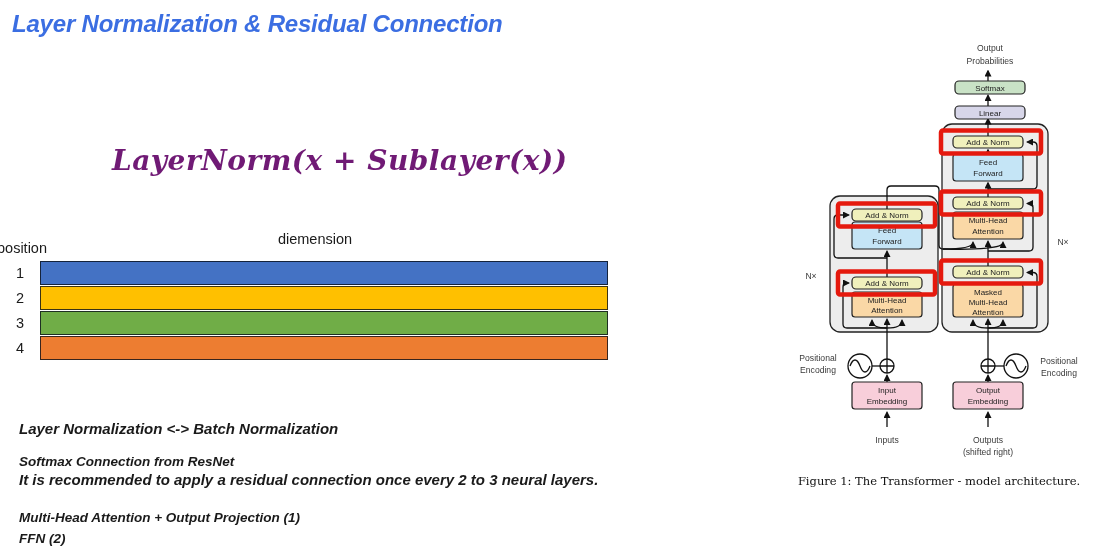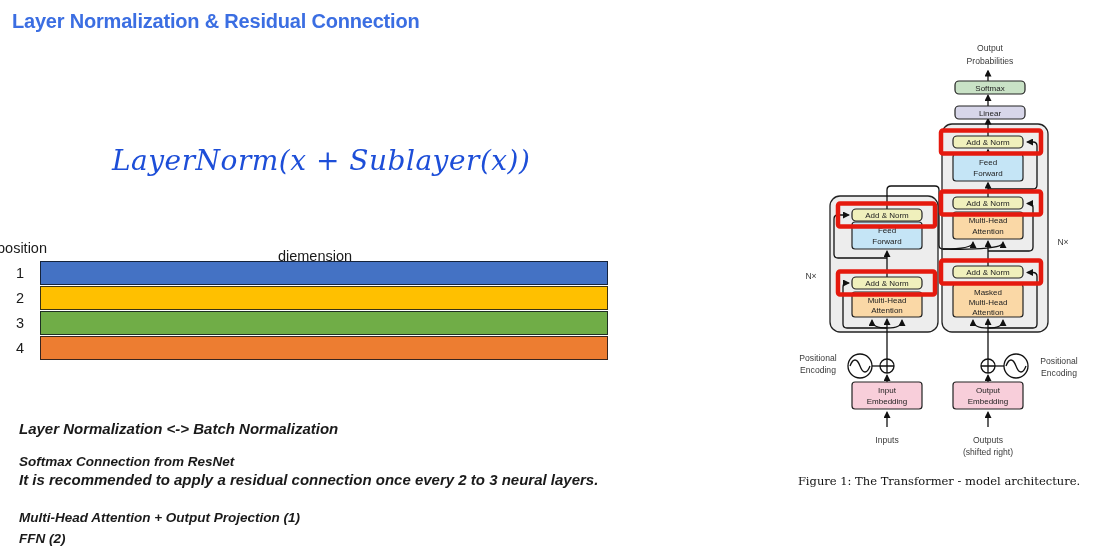--- a/index.html
+++ b/index.html
@@ -3,30 +3,30 @@
 <meta charset="utf-8">
 <style>
   html,body{margin:0;padding:0;}
   body{
     width:1097px;height:552px;position:relative;background:#ffffff;overflow:hidden;
     font-family:"Liberation Sans",sans-serif;color:#1a1a1a;
   }
   .abs{position:absolute;}
   
   #slide-title{
-    left:12px;top:10px;font-size:20px;font-weight:bold;color:#3B6EE2;letter-spacing:-0.2px;
+    left:12px;top:10px;font-size:24px;font-weight:bold;color:#3B6EE2;letter-spacing:-0.2px;font-style:italic;
   }
   
   #formula{
     left:112px;top:144px;font-family:"DejaVu Serif","Liberation Serif",serif;
-    font-style:italic;font-size:28px;color:#1d4ed8;letter-spacing:0.5px;
+    font-style:italic;font-size:28px;color:#701a75;letter-spacing:0.5px;font-weight:bold;
   }
   
   #pos-header{left:-3px;top:240px;font-size:14.5px;}
-  #dim-header{left:40px;top:248px;width:486px;text-align:center;font-size:14.5px;padding-left:32px;}
+  #dim-header{left:40px;top:231px;width:486px;text-align:center;font-size:14.5px;padding-left:32px;}
   #bars{left:0;top:261px;width:610px;display:flex;flex-direction:column;gap:1px;}
   .bar-row{display:flex;align-items:center;height:24px;}
   .bar-num{width:40px;text-align:center;font-size:14.5px;}
   .bar{height:22px;width:566px;border:1.5px solid rgba(10,15,25,0.8);}
   
   .note{left:19px;font-weight:bold;font-style:italic;}
   #note-heading{top:420px;font-size:15px;}
   #note-resnet1{top:454px;font-size:13.5px;}
   #note-resnet2{top:471px;font-size:15px;}
   #note-mha{top:510px;font-size:13.5px;}

